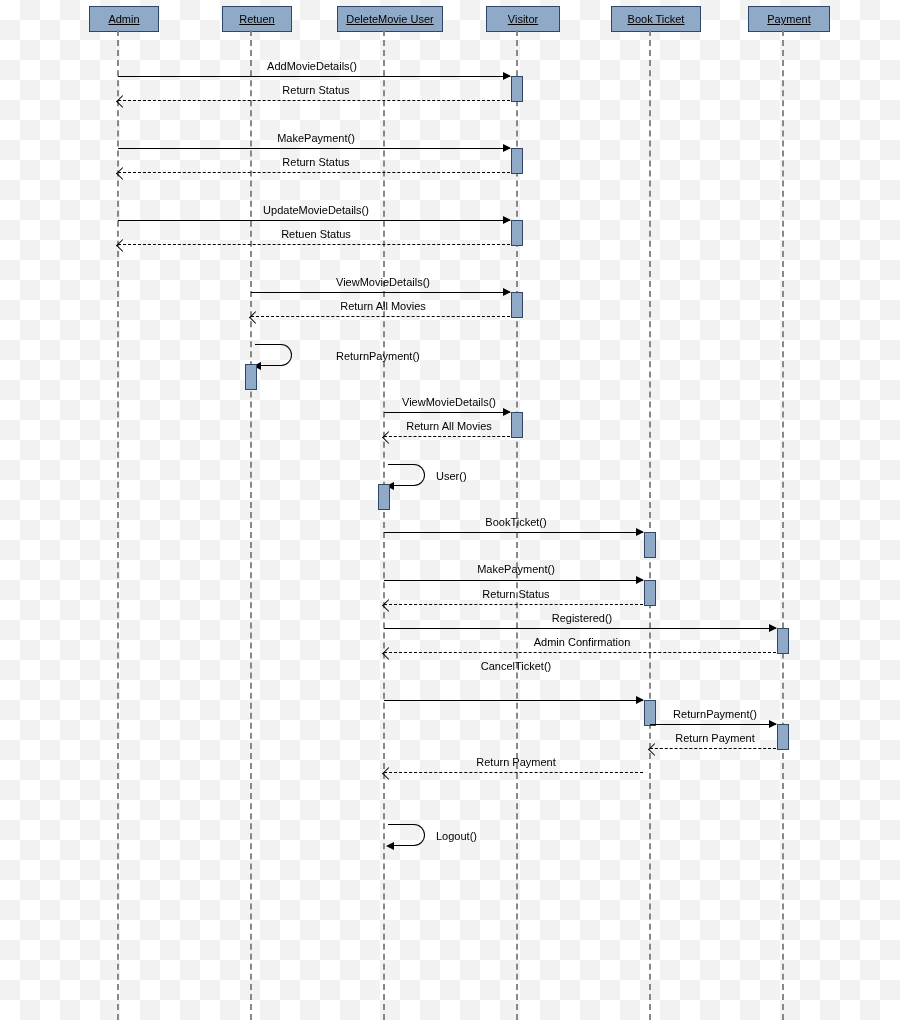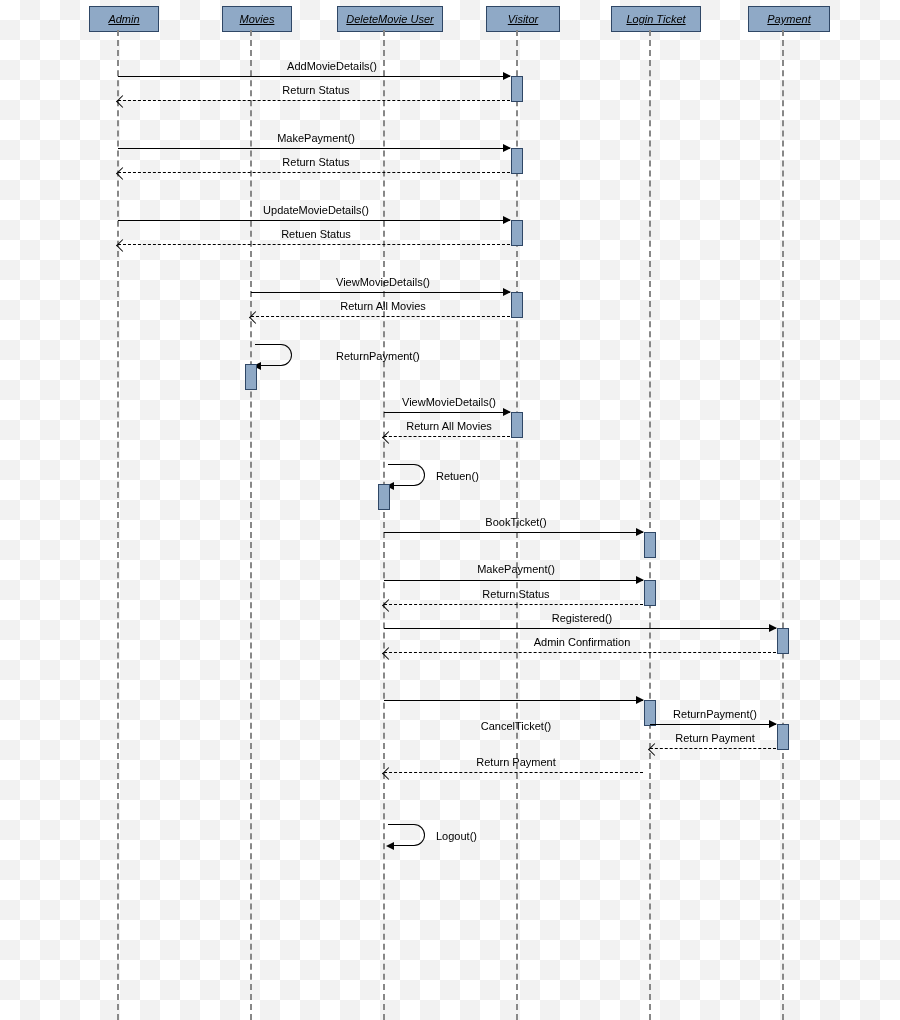--- a/index.html
+++ b/index.html
@@ -25,21 +25,20 @@
     background:#8fa9c6;
     border:1px solid #2f4766;
     display:flex;
     align-items:center;
     justify-content:center;
     font-size:11px;
     text-decoration:underline;
     color:#000;
     white-space:nowrap;
     padding:0 6px;
-    font-style:italic;
   }
   .lifeline{
     position:absolute;
     top:30px;
     bottom:0;
     border-left:2px dashed #888;
   }
   .activation{
     position:absolute;
     width:10px;
@@ -93,34 +92,34 @@
     border-bottom:4px solid transparent;
     border-right:8px solid #000;
   }
 </style>
 </head>
 <body>
 
 <div class="diagram">
 
   <div class="participant-box" style="left:89px;width:56px">Admin</div>
-  <div class="participant-box" style="left:222px;width:56px">Movies</div>
+  <div class="participant-box" style="left:222px;width:56px">Retuen</div>
   <div class="participant-box" style="left:337px;width:92px">DeleteMovie User</div>
   <div class="participant-box" style="left:486px;width:60px">Visitor</div>
-  <div class="participant-box" style="left:611px;width:76px">Login Ticket</div>
+  <div class="participant-box" style="left:611px;width:76px">Book Ticket</div>
   <div class="participant-box" style="left:748px;width:68px">Payment</div>
 
   <div class="lifeline" style="left:117px"></div>
   <div class="lifeline" style="left:250px"></div>
   <div class="lifeline" style="left:383px"></div>
   <div class="lifeline" style="left:516px"></div>
   <div class="lifeline" style="left:649px"></div>
   <div class="lifeline" style="left:782px"></div>
 
-  <div class="msg" style="left:332px;top:60px">AddMovieDetails()</div>
+  <div class="msg" style="left:312px;top:60px">AddMovieDetails()</div>
   <div class="line arrow-right" style="left:118px;top:76px;width:392px"></div>
   <div class="activation" style="left:516px;top:76px;height:24px"></div>
   <div class="msg" style="left:316px;top:84px">Return Status</div>
   <div class="line dashed open-arrow-left" style="left:118px;top:100px;width:392px"></div>
 
   <div class="msg" style="left:316px;top:132px">MakePayment()</div>
   <div class="line arrow-right" style="left:118px;top:148px;width:392px"></div>
   <div class="activation" style="left:516px;top:148px;height:24px"></div>
   <div class="msg" style="left:316px;top:156px">Return Status</div>
   <div class="line dashed open-arrow-left" style="left:118px;top:172px;width:392px"></div>
@@ -141,40 +140,40 @@
   <div class="msg" style="left:336px;top:350px;transform:none">ReturnPayment()</div>
   <div class="activation" style="left:250px;top:364px;height:24px"></div>
 
   <div class="msg" style="left:449px;top:396px">ViewMovieDetails()</div>
   <div class="line arrow-right" style="left:384px;top:412px;width:126px"></div>
   <div class="activation" style="left:516px;top:412px;height:24px"></div>
   <div class="msg" style="left:449px;top:420px">Return All Movies</div>
   <div class="line dashed open-arrow-left" style="left:384px;top:436px;width:126px"></div>
 
   <div class="self-loop" style="left:388px;top:464px"></div>
-  <div class="msg" style="left:436px;top:470px;transform:none">Retuen()</div>
+  <div class="msg" style="left:436px;top:470px;transform:none">User()</div>
   <div class="activation" style="left:383px;top:484px;height:24px"></div>
 
   <div class="msg" style="left:516px;top:516px">BookTicket()</div>
   <div class="line arrow-right" style="left:384px;top:532px;width:259px"></div>
   <div class="activation" style="left:649px;top:532px;height:24px"></div>
 
   <div class="msg" style="left:516px;top:563px">MakePayment()</div>
   <div class="line arrow-right" style="left:384px;top:580px;width:259px"></div>
   <div class="activation" style="left:649px;top:580px;height:24px"></div>
   <div class="msg" style="left:516px;top:588px">Return Status</div>
   <div class="line dashed open-arrow-left" style="left:384px;top:604px;width:259px"></div>
 
   <div class="msg" style="left:582px;top:612px">Registered()</div>
   <div class="line arrow-right" style="left:384px;top:628px;width:392px"></div>
   <div class="activation" style="left:782px;top:628px;height:24px"></div>
   <div class="msg" style="left:582px;top:636px">Admin Confirmation</div>
   <div class="line dashed open-arrow-left" style="left:384px;top:652px;width:392px"></div>
 
-  <div class="msg" style="left:516px;top:720px">CancelTicket()</div>
+  <div class="msg" style="left:516px;top:660px">CancelTicket()</div>
   <div class="line arrow-right" style="left:384px;top:700px;width:259px"></div>
   <div class="activation" style="left:649px;top:700px;height:24px"></div>
 
   <div class="msg" style="left:715px;top:708px">ReturnPayment()</div>
   <div class="line arrow-right" style="left:650px;top:724px;width:126px"></div>
   <div class="activation" style="left:782px;top:724px;height:24px"></div>
   <div class="msg" style="left:715px;top:732px">Return Payment</div>
   <div class="line dashed open-arrow-left" style="left:650px;top:748px;width:126px"></div>
 
   <div class="msg" style="left:516px;top:756px">Return Payment</div>

